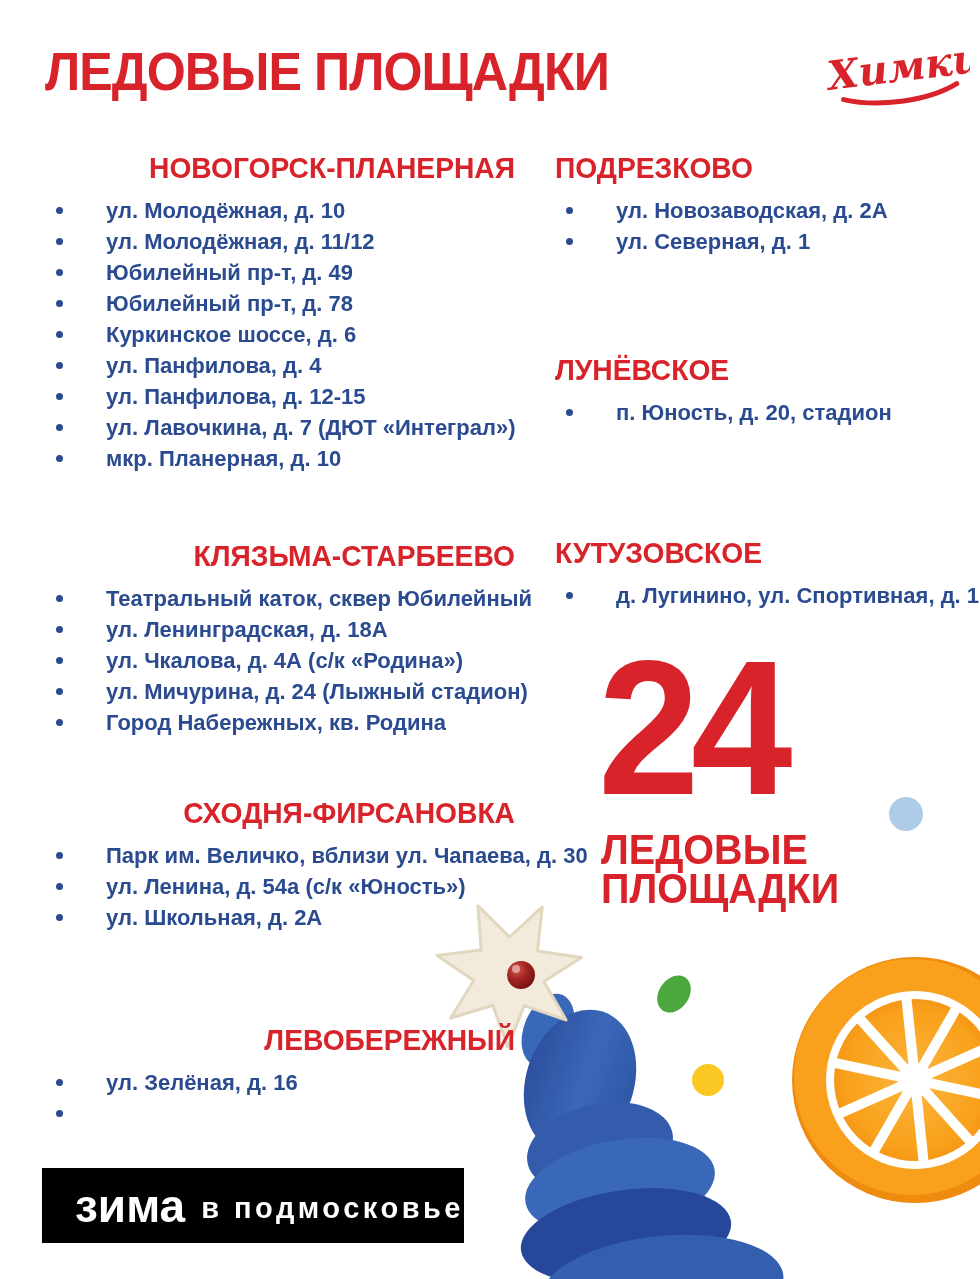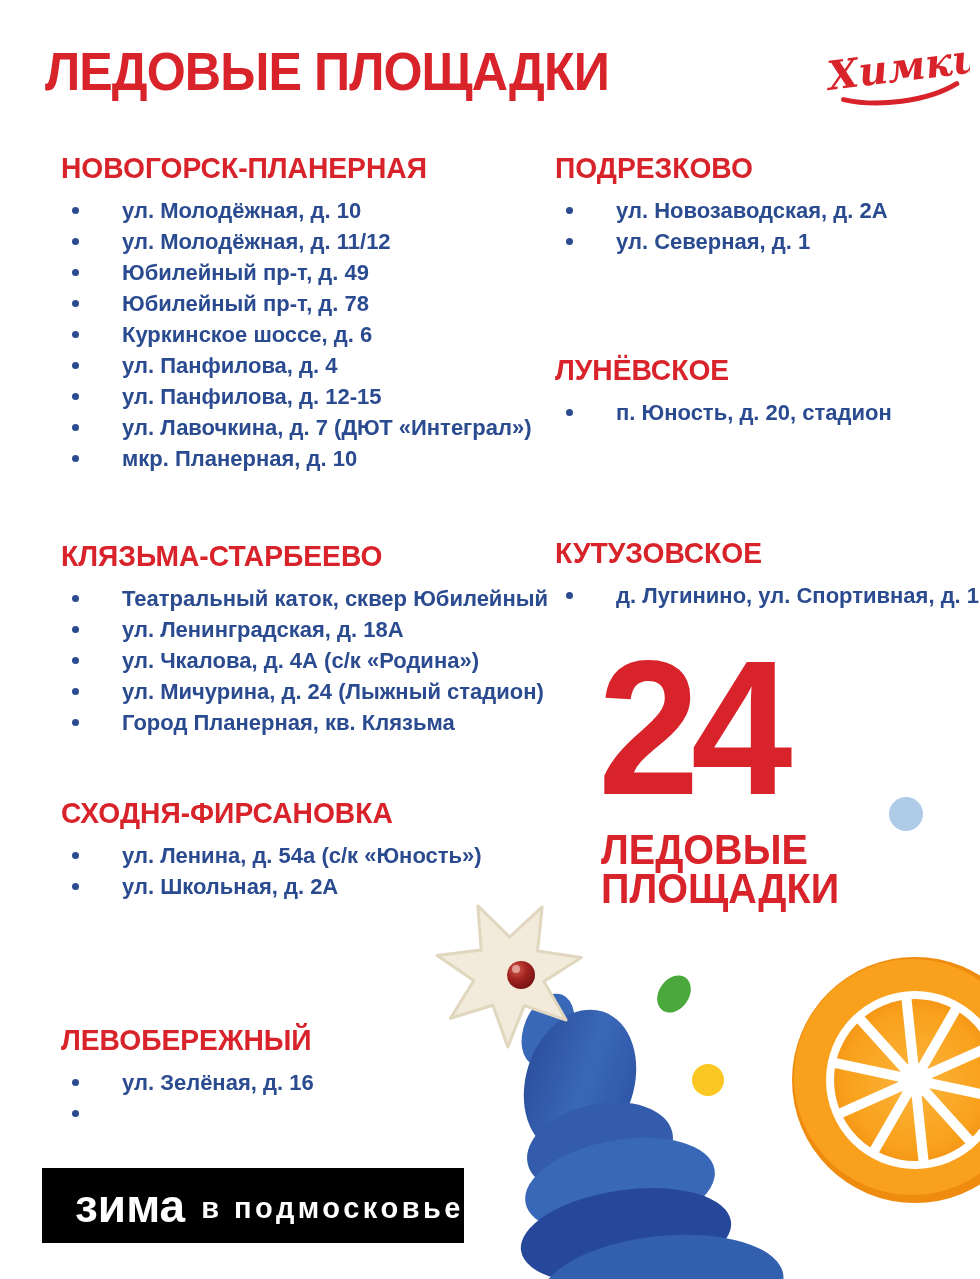--- a/index.html
+++ b/index.html
@@ -24,21 +24,21 @@
   }
   .sec-list{list-style:none;margin:9px 0 0;padding:0;}
   .sec-list li{
     display:flex;align-items:center;height:31px;
     font-size:22px;font-weight:600;color:#2B4B90;white-space:nowrap;gap:28px;
   }
   .blt{
     width:7px;height:7px;border-radius:50%;background:#2B4B90;
     margin:0 15px 0 11px;flex:0 0 auto;
   }
-  .col-left{left:61px;}
+  .col-left{left:45px;text-align:right;}
   .col-right{left:555px;}
   .s-l0{top:150px;} .s-l1{top:538px;} .s-l2{top:795px;} .s-l3{top:1022px;}
   .s-r0{top:150px;} .s-r1{top:352px;} .s-r2{top:535px;}
   
   .counter-number{
     left:598px;top:658px;height:140px;
     font-size:192px;line-height:140px;font-weight:800;color:#D8232A;
     letter-spacing:-9px;transform:scaleX(.95);transform-origin:left top;
   }
   .counter-label{
@@ -183,29 +183,33 @@
       <li>
         <span class="blt"></span>
         <span>ул. Чкалова, д. 4А (с/к «Родина»)</span>
       </li>
       <li>
         <span class="blt"></span>
         <span>ул. Мичурина, д. 24 (Лыжный стадион)</span>
       </li>
       <li>
         <span class="blt"></span>
-        <span>Город Планерная, кв. Клязьма</span>
+        <span>Город Набережных, кв. Родина</span>
       </li>
     </ul>
 </div>
 
 <div class="abs section col-left s-l2">
   <h2 class="sec-title">СХОДНЯ-ФИРСАНОВКА</h2>
   <ul class="sec-list">
 
+  <li>
+        <span class="blt"></span>
+        <span>Парк им. Величко, вблизи ул. Чапаева, д. 30</span>
+      </li>
       <li>
         <span class="blt"></span>
         <span>ул. Ленина, д. 54а (с/к «Юность»)</span>
       </li>
       <li>
         <span class="blt"></span>
         <span>ул. Школьная, д. 2А</span>
       </li>
     </ul>
 </div>

